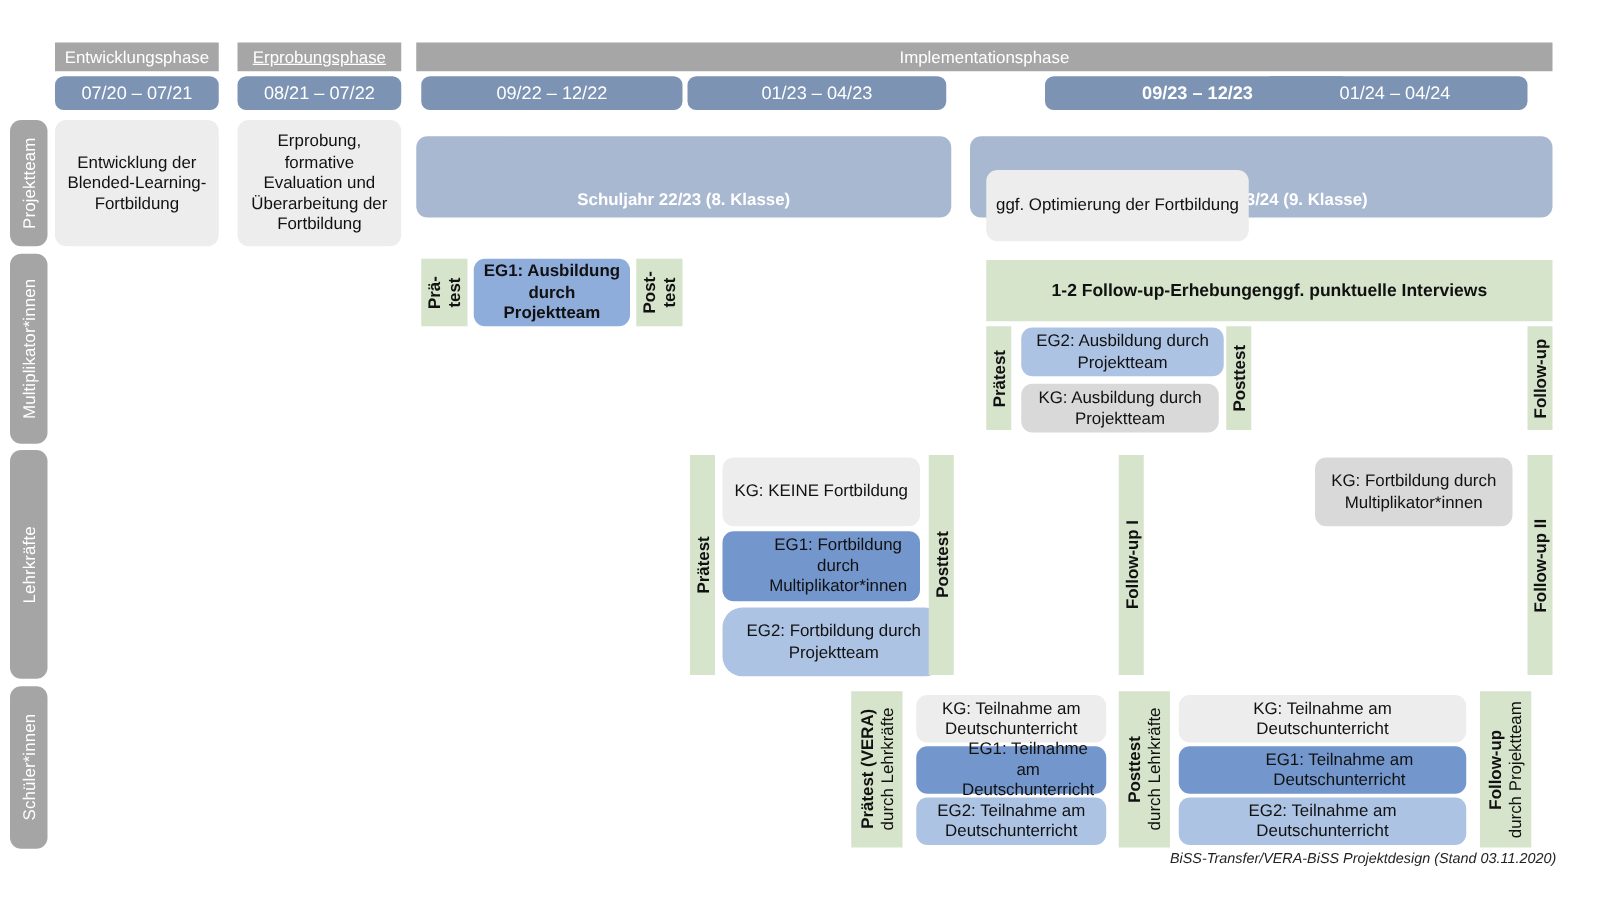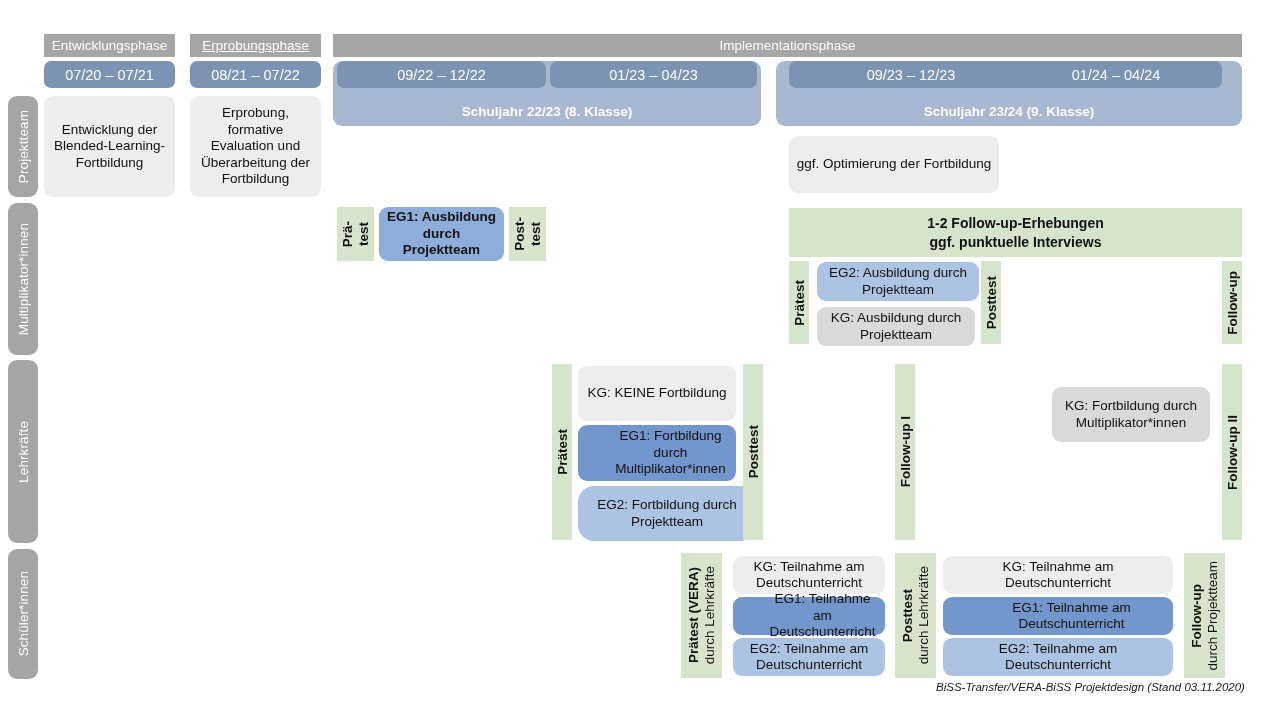--- a/index.html
+++ b/index.html
@@ -42,20 +42,21 @@
     display:flex;align-items:center;justify-content:center;
     font-size:14.5px;
   }
   
   .yearband{
     background:#a8b8d0;color:#ffffff;
     border-radius:9px;
     display:flex;align-items:flex-end;justify-content:center;
     font-size:13.5px;font-weight:bold;
     padding-bottom:7px;
+    margin-top:48px;
   }
 
   
   .box{
     border-radius:9px;
     display:flex;align-items:center;justify-content:center;
     text-align:center;
     font-size:13.5px;
     line-height:1.22;
     padding:2px 6px;
@@ -80,21 +81,21 @@
   }
   .green .vtxt.reg{font-weight:normal;}
   .green.two .vstack{
     display:flex;flex-direction:row;gap:1px;
     align-items:center;justify-content:center;height:100%;
   }
 
   
   .greenbanner{
     background:#d6e4cb;
-    display:flex;flex-direction:column;
+    display:flex;flex-direction:row;
     align-items:center;justify-content:center;
     font-size:14px;font-weight:bold;line-height:1.3;
     color:#111;text-align:center;
   }
 
   .footer{
     font-size:11.5px;font-style:italic;color:#222;
     white-space:nowrap;
   }
 </style>
@@ -108,21 +109,21 @@
   <div class="abs phasebar" style="left:333px;top:34px;width:909px;height:23px;">Implementationsphase</div>
 
   <div class="abs datebar" style="left:44px;top:61px;width:131px;height:27px;">07/20 – 07/21</div>
   <div class="abs datebar" style="left:190px;top:61px;width:131px;height:27px;">08/21 – 07/22</div>
 
   <div class="abs yearband" style="left:333px;top:61px;width:428px;height:65px;">Schuljahr 22/23 (8. Klasse)</div>
   <div class="abs datebar" style="left:337px;top:61px;width:209px;height:27px;">09/22 – 12/22</div>
   <div class="abs datebar" style="left:550px;top:61px;width:207px;height:27px;">01/23 – 04/23</div>
 
   <div class="abs yearband" style="left:776px;top:61px;width:466px;height:65px;">Schuljahr 23/24 (9. Klasse)</div>
-  <div class="abs datebar" style="left:789px;top:61px;width:244px;height:27px;">09/23 – 12/23</div>
+  <div class="abs datebar" style="left:836px;top:61px;width:244px;height:27px;font-weight:bold;">09/23 – 12/23</div>
   <div class="abs datebar" style="left:1010px;top:61px;width:212px;height:27px;">01/24 – 04/24</div>
 
   <div class="abs rowlabel" style="left:8px;top:96px;width:30px;height:101px;">
     <span class="vtxt">Projektteam</span>
   </div>
   <div class="abs rowlabel" style="left:8px;top:203px;width:30px;height:152px;">
     <span class="vtxt">Multiplikator*innen</span>
   </div>
   <div class="abs rowlabel" style="left:8px;top:360px;width:30px;height:183px;">
     <span class="vtxt">Lehrkräfte</span>
@@ -171,21 +172,21 @@
   </div>
   <div class="abs box box-grey" style="left:578px;top:366px;width:158px;height:55px;">KG:  KEINE Fortbildung</div>
   <div class="abs box box-blue-dark" style="left:578px;top:425px;width:158px;height:56px;">EG1: Fortbildung durch Multiplikator*innen</div>
   <div class="abs box box-blue-light" style="left:578px;top:486px;width:178px;height:55px;border-radius:16px;">EG2: Fortbildung durch Projektteam</div>
   <div class="abs green" style="left:743px;top:364px;width:20px;height:176px;">
     <span class="vtxt">Posttest</span>
   </div>
   <div class="abs green" style="left:895px;top:364px;width:20px;height:176px;">
     <span class="vtxt">Follow-up I</span>
   </div>
-  <div class="abs box box-grey2" style="left:1052px;top:366px;width:158px;height:55px;margin-top:21px;">KG: Fortbildung durch Multiplikator*innen</div>
+  <div class="abs box box-grey2" style="left:1052px;top:366px;width:158px;height:55px;">KG: Fortbildung durch Multiplikator*innen</div>
   <div class="abs green" style="left:1222px;top:364px;width:20px;height:176px;">
     <span class="vtxt">Follow-up II</span>
   </div>
 
   <div class="abs green two" style="left:681px;top:553px;width:41px;height:125px;">
     <div class="vstack">
       <span class="vtxt">Prätest (VERA)</span>
       <span class="vtxt reg">durch Lehrkräfte</span>
     </div>
   </div>

